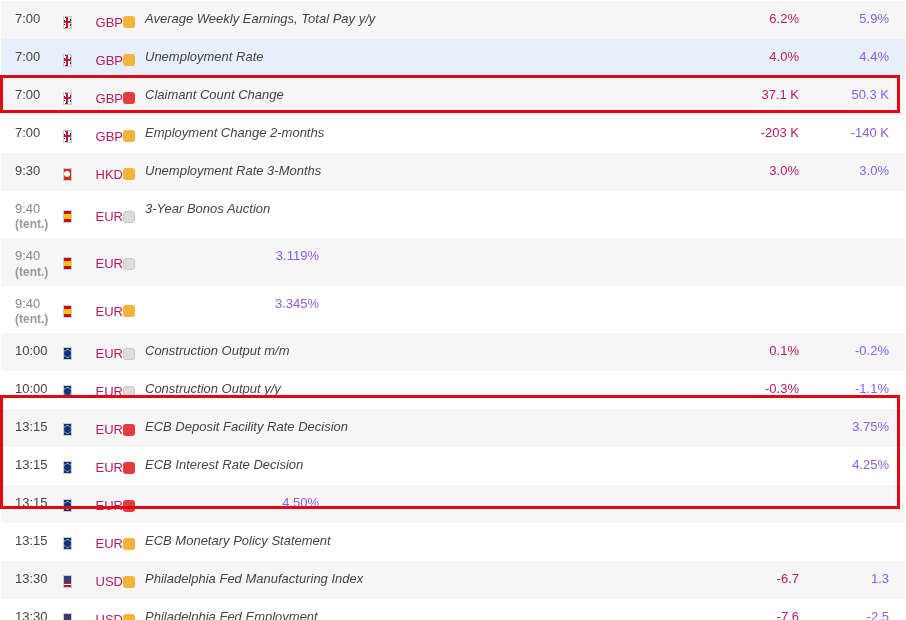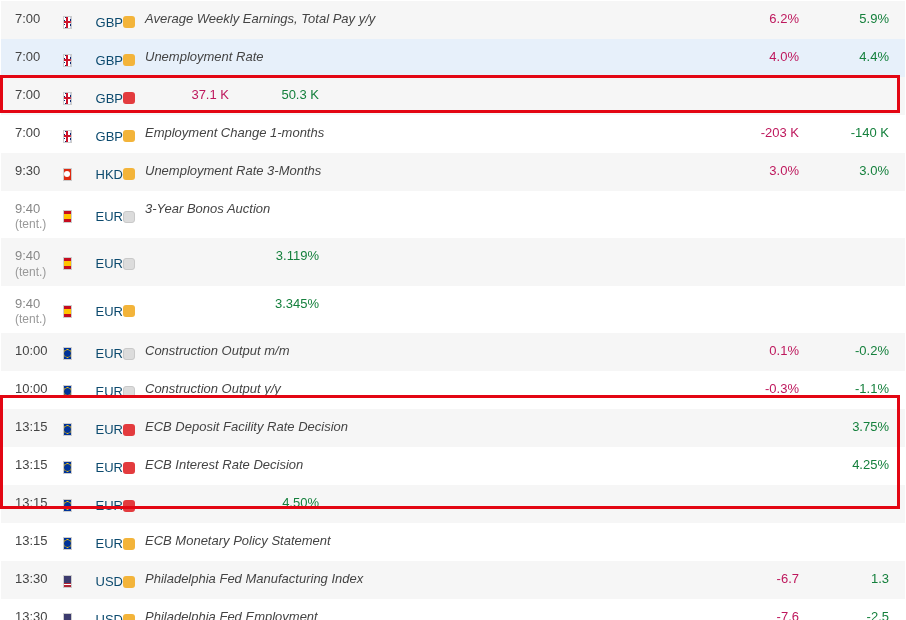--- a/index.html
+++ b/index.html
@@ -25,28 +25,28 @@
   .row.odd  { background: #ffffff; }
   .row.highlight { background: #e7f0fa; }
   .row.tent .time-cell { color:#888; }
   .time-cell {
     width: 48px;
     flex: 0 0 48px;
     color: #444;
     font-size: 13px;
     line-height: 1.25;
   }
-  .time-cell .tent { display:block; color:#999; font-size:12px; }
+  .time-cell .tent { display:block; color:#999; font-size:12px;font-weight:bold; }
   .flag-cell {
     width: 60px;
     flex: 0 0 60px;
     display: flex;
     align-items: center;
     gap: 24px;
-    color: #0c4a6e;
+    color: #be185d;
   }
   .flag {
     width: 20px;
     height: 13px;
     display: inline-block;
     border: 1px solid #ccc;
     position: relative;
     overflow: hidden;
   }
   
@@ -114,21 +114,21 @@
     font-style: italic;
   }
 
   .val-cell {
     width: 90px;
     flex: 0 0 90px;
     text-align: right;
     color:#be185d;
     padding-right: 6px;
   }
-  .val-cell.prev { color:#15803d; }
+  .val-cell.prev { color:#8b5cf6; }
 
   .redbox {
     position:absolute;
     border: 3px solid #e30613;
     pointer-events:none;
   }
 </style>
 </head>
 <body>
 
@@ -161,33 +161,34 @@
     </div>
     <div class="row even">
       <div class="time-cell"><span>7:00</span></div>
       <div class="flag-cell">
         <span class="flag uk"></span>
         <span>GBP</span>
       </div>
       <div class="imp-cell">
         <span class="imp high"></span>
       </div>
+      <div class="event-cell">Claimant Count Change</div>
       <div class="val-cell">37.1 K</div>
       <div class="val-cell prev">50.3 K</div>
     </div>
     <div class="row odd">
       <div class="time-cell"><span>7:00</span></div>
       <div class="flag-cell">
         <span class="flag uk"></span>
         <span>GBP</span>
       </div>
       <div class="imp-cell">
         <span class="imp med"></span>
       </div>
-      <div class="event-cell">Employment Change 1-months</div>
+      <div class="event-cell">Employment Change 2-months</div>
       <div class="val-cell">-203 K</div>
       <div class="val-cell prev">-140 K</div>
     </div>
     <div class="row even">
       <div class="time-cell"><span>9:30</span></div>
       <div class="flag-cell">
         <span class="flag hk"></span>
         <span>HKD</span>
       </div>
       <div class="imp-cell">

